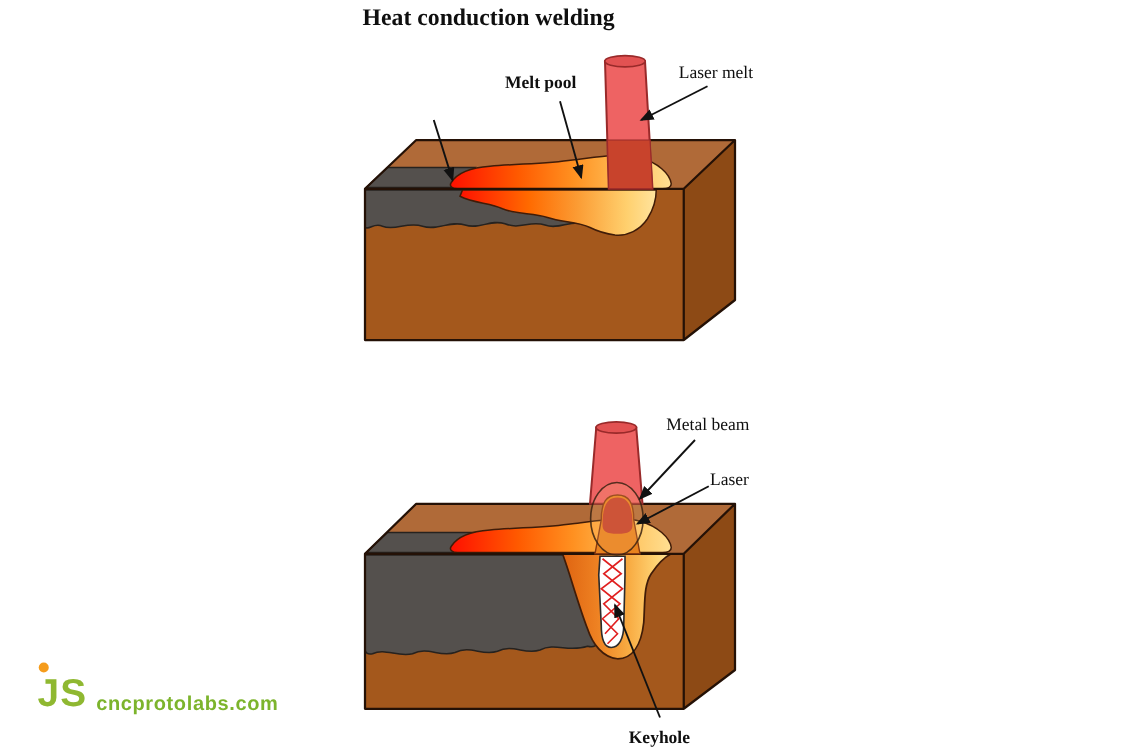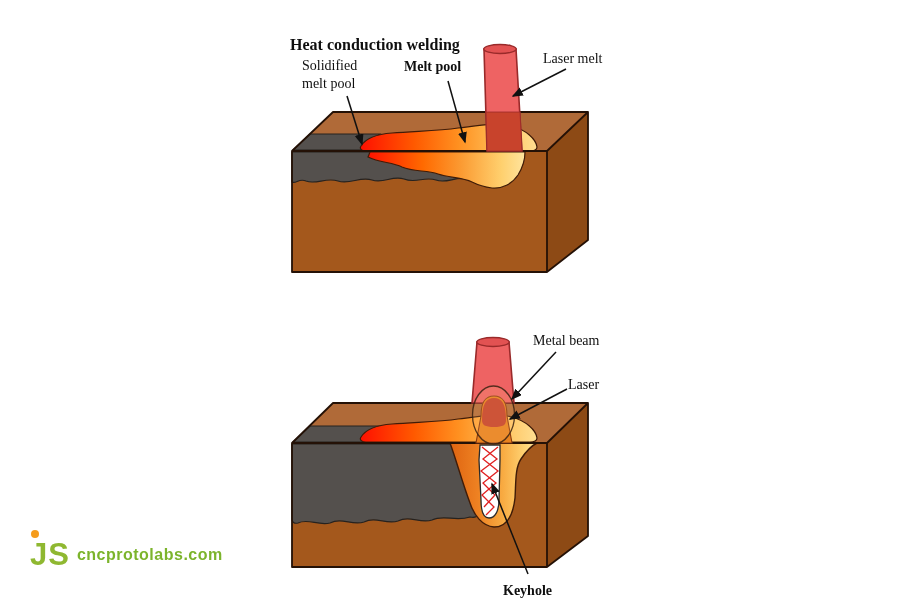--- a/index.html
+++ b/index.html
@@ -14,31 +14,30 @@
   .lbl{
     position:absolute;
     font-size:14px;
     color:#0f0f0f;
     line-height:18px;
     white-space:nowrap;
   }
   .lbl.wrap{white-space:normal;}
   .ttl{
     position:absolute;
-    font-size:16px;
+    font-size:19px;
     font-weight:bold;
     color:#0f0f0f;
     white-space:nowrap;
-    margin-top:32px;
   }
   #watermark{
     position:absolute;
     left:30px;top:537px;
     display:flex;
-    align-items:center;
+    align-items:flex-end;
     font-family:"Liberation Sans","DejaVu Sans",sans-serif;
     font-weight:bold;
   }
   #logo-js{
     position:relative;
     font-size:31px;
     color:#8fb831;
     letter-spacing:1px;
   }
   #logo-dot{
@@ -169,21 +168,20 @@
 
     <g stroke="#111" stroke-width="1.5">
       <line x1="556" y1="352" x2="512" y2="399" marker-end="url(#ah)"></line>
       <line x1="567" y1="389" x2="510" y2="419" marker-end="url(#ah)"></line>
       <line x1="528" y1="574" x2="492" y2="484" marker-end="url(#ah)"></line>
     </g>
   </svg>
 
   <div class="ttl" style="left:290px;top:4px;">Heat conduction welding</div>
 
-  <div class="lbl wrap" style="left:302px;top:57px;width:80px;">Solidified melt pool</div>
 
   <div class="lbl" style="left:404px;top:58px;font-weight:bold;">Melt pool</div>
 
   <div class="lbl" style="left:543px;top:50px;">Laser melt</div>
 
 
   <div class="lbl" style="left:533px;top:332px;">Metal beam</div>
 
   <div class="lbl" style="left:568px;top:376px;">Laser</div>
 

